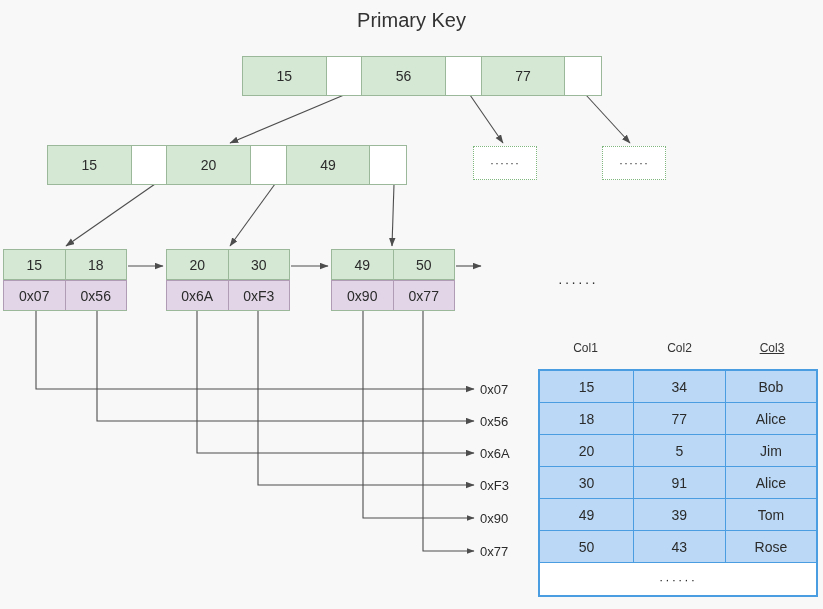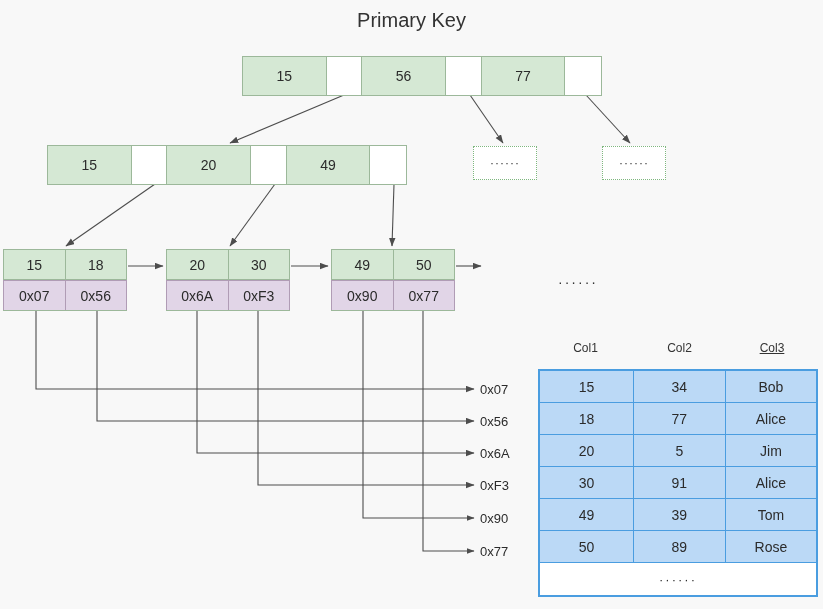--- a/index.html
+++ b/index.html
@@ -232,21 +232,21 @@
         <td class="c2">91</td>
         <td class="c3">Alice</td>
       </tr>
       <tr>
         <td class="c1">49</td>
         <td class="c2">39</td>
         <td class="c3">Tom</td>
       </tr>
       <tr>
         <td class="c1">50</td>
-        <td class="c2">89</td>
+        <td class="c2">43</td>
         <td class="c3">Rose</td>
       </tr>
       <tr>
         <td class="ellipsis-cell" colspan="3">······</td>
       </tr>
     </tbody>
   </table>
 </div>
 
 </body></html>

